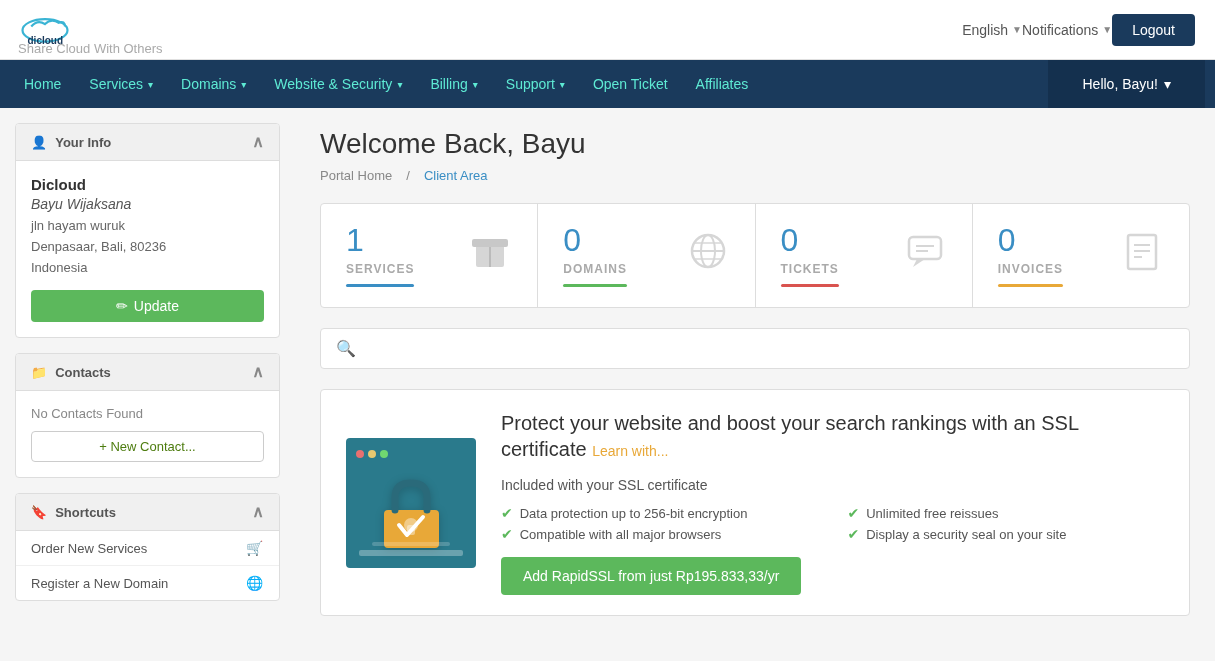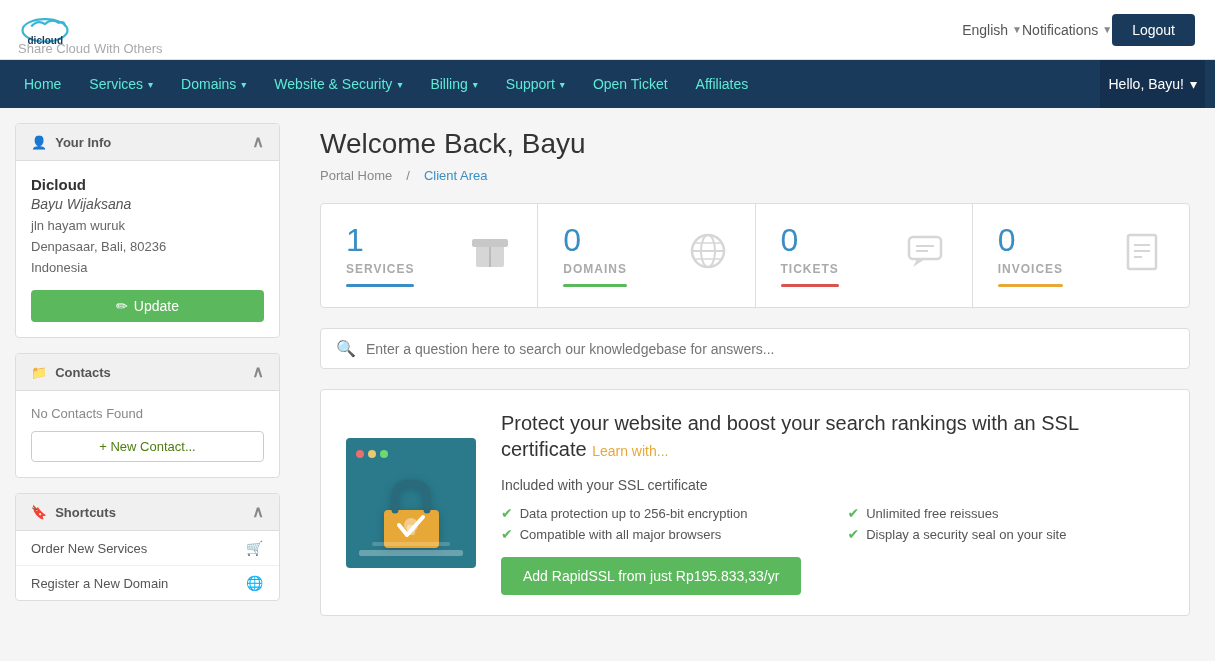--- a/index.html
+++ b/index.html
@@ -59,21 +59,21 @@
       white-space: nowrap;
       text-decoration: none;
     }
     .nav-item .caret { font-size: 10px; }
     .nav-right { margin-left: auto; }
     .hello-btn {
       background: #14304e;
       color: #fff;
       border: none;
       height: 48px;
-      padding: 0 8px;
+      padding: 0 34px;
       font-size: 14px;
       cursor: pointer;
       display: flex;
       align-items: center;
       gap: 6px;
     }
 
     
     .layout { display: flex; min-height: calc(100vh - 108px); }
 
@@ -500,21 +500,20 @@
             <line x1="14" y1="22" x2="30" y2="22" stroke="#ccc" stroke-width="2"></line>
             <line x1="14" y1="28" x2="22" y2="28" stroke="#ccc" stroke-width="2"></line>
           </svg>
         </div>
       </div>
 
     </div>
 
     <div class="search-bar">
       <span class="search-icon">🔍</span>
-      <input type="text" placeholder="Enter a question here to search our knowledgebase for answers..." style="">
     </div>
 
     <div class="ssl-promo">
 
       <div class="ssl-image">
 
         <div class="ssl-dots">
           <div class="ssl-dot" style="background:#e87070;"></div>
           <div class="ssl-dot" style="background:#e8c870;"></div>
           <div class="ssl-dot" style="background:#70d870;"></div>

